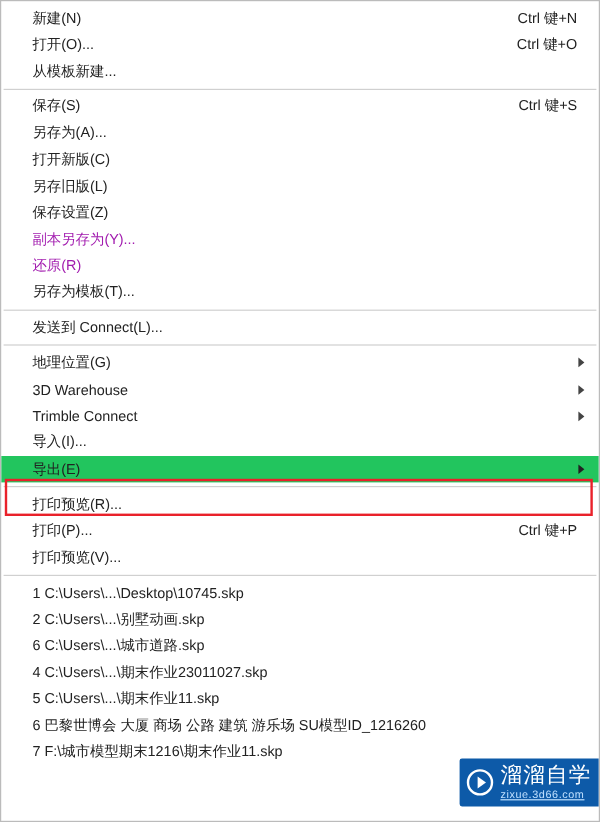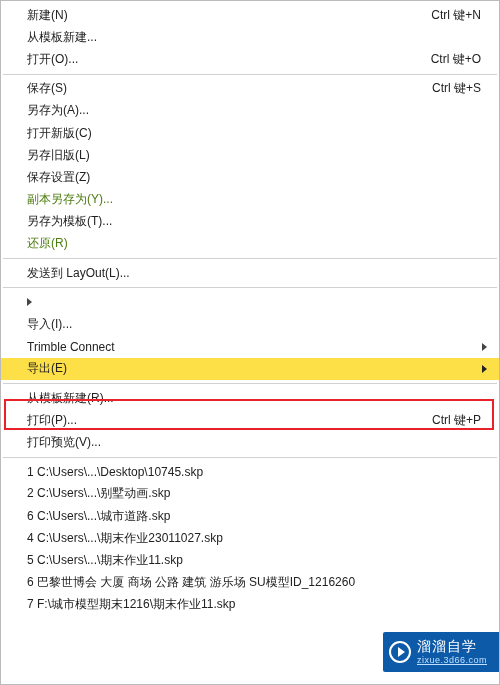--- a/index.html
+++ b/index.html
@@ -21,40 +21,40 @@
   }
   .menu-item {
     display: flex;
     align-items: center;
     height: 22.2px;
     padding: 0 8px 0 26px;
     color: #222;
     position: relative;
     white-space: nowrap;
   }
-  .menu-item.disabled { color: #4d7c0f; }
+  .menu-item.disabled { color: #a21caf; }
   .menu-item .label { flex: 1; }
   .menu-item .shortcut {
     color: #222;
     padding-right: 10px;
   }
   .menu-item .arrow {
     width: 0; height: 0;
     border-top: 4px solid transparent;
     border-bottom: 4px solid transparent;
     border-left: 5px solid #444;
     margin-right: 4px;
   }
   .separator {
     height: 1px;
     background: #d0d0d0;
     margin: 3px 2px 3px 2px;
   }
   .highlight-row {
-    background: #fde047;
+    background: #22c55e;
   }
   .highlight-row .arrow { border-left-color: #222; }
   .red-box {
     position: absolute;
     border: 2px solid #e9212a;
     pointer-events: none;
     left: 3px;
     width: 490px;
     height: 31px;
   }
@@ -83,86 +83,91 @@
     flex: 0 0 22px;
   }
   .watermark .play .tri {
     width: 0; height: 0;
     border-top: 5px solid transparent;
     border-bottom: 5px solid transparent;
     border-left: 7px solid #fff;
     margin-left: 2px;
   }
   .watermark .txt { display: flex; flex-direction: column; line-height: 1.2; }
-  .watermark .txt .top { font-size: 14px; font-weight: 500; letter-spacing: 1px;}
+  .watermark .txt .top { font-size: 18px; font-weight: 500; letter-spacing: 1px;}
   .watermark .txt .bot { font-size: 9px; color: #bfe0ff; letter-spacing: 0.5px; text-decoration: underline;}
 </style>
 </head>
 <body>
 
 <div class="menu" id="menu">
     <div class="menu-item">
       <span class="label">新建(N)</span>
       <span class="shortcut">Ctrl 键+N</span>
     </div>
     <div class="menu-item">
-      <span class="label">从模板新建...</span>
-    </div>
-    <div class="menu-item">
       <span class="label">打开(O)...</span>
       <span class="shortcut">Ctrl 键+O</span>
     </div>
+    <div class="menu-item">
+      <span class="label">从模板新建...</span>
+    </div>
     <div class="separator"></div>
     <div class="menu-item">
       <span class="label">保存(S)</span>
       <span class="shortcut">Ctrl 键+S</span>
     </div>
     <div class="menu-item">
       <span class="label">另存为(A)...</span>
     </div>
     <div class="menu-item">
       <span class="label">打开新版(C)</span>
     </div>
     <div class="menu-item">
       <span class="label">另存旧版(L)</span>
     </div>
     <div class="menu-item">
       <span class="label">保存设置(Z)</span>
     </div>
     <div class="menu-item disabled">
       <span class="label">副本另存为(Y)...</span>
     </div>
-    <div class="menu-item">
-      <span class="label">另存为模板(T)...</span>
-    </div>
     <div class="menu-item disabled">
       <span class="label">还原(R)</span>
     </div>
-    <div class="separator"></div>
-    <div class="menu-item">
-      <span class="label">发送到 LayOut(L)...</span>
-    </div>
-    <div class="separator"></div>
-    <div class="menu-item">
+    <div class="menu-item">
+      <span class="label">另存为模板(T)...</span>
+    </div>
+    <div class="separator"></div>
+    <div class="menu-item">
+      <span class="label">发送到 Connect(L)...</span>
+    </div>
+    <div class="separator"></div>
+    <div class="menu-item">
+      <span class="label">地理位置(G)</span>
+      <span class="arrow"></span>
+    </div>
+    <div class="menu-item">
+      <span class="label">3D Warehouse</span>
+      <span class="arrow"></span>
+    </div>
+    <div class="menu-item">
+      <span class="label">Trimble Connect</span>
       <span class="arrow"></span>
     </div>
     <div class="menu-item">
       <span class="label">导入(I)...</span>
-    </div>
-    <div class="menu-item">
-      <span class="label">Trimble Connect</span>
-      <span class="arrow"></span>
     </div>
     <div class="menu-item highlight-row">
       <span class="label">导出(E)</span>
       <span class="arrow"></span>
     </div>
     <div class="separator"></div>
     <div class="menu-item">
-      <span class="label">从模板新建(R)...</span>
+      <span class="label">打印预览(R)...</span>
     </div>
     <div class="menu-item">
       <span class="label">打印(P)...</span>
       <span class="shortcut">Ctrl 键+P</span>
     </div>
     <div class="menu-item">
       <span class="label">打印预览(V)...</span>
     </div>
     <div class="separator"></div>
     <div class="menu-item">

